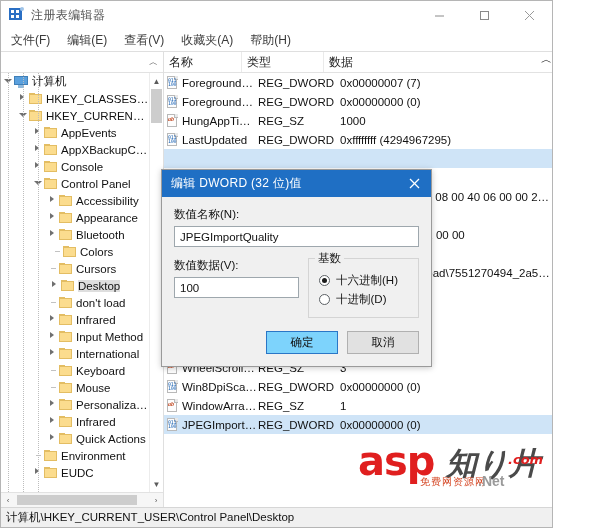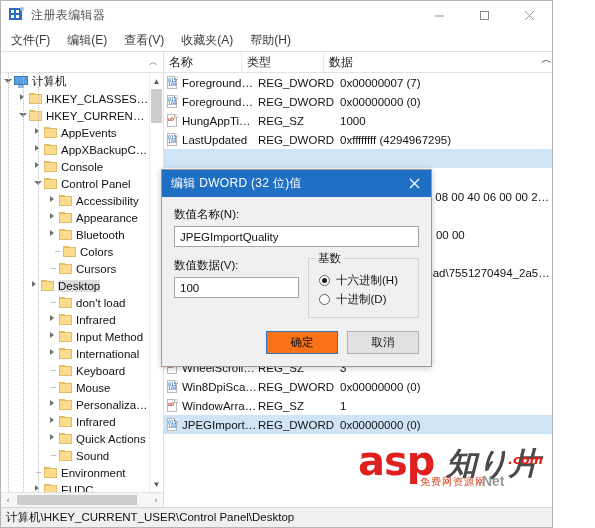--- a/index.html
+++ b/index.html
@@ -138,21 +138,21 @@
   }
   .grp-title{position:absolute;top:-8px;left:6px;background:#f0f0f0;padding:0 3px;font-size:11.5px;color:#111;}
   .radio{display:flex;align-items:center;height:19px;font-size:11.5px;color:#111;}
   .radio .rb{width:11px;height:11px;border:1px solid #5c6165;border-radius:50%;background:#fff;margin-right:6px;position:relative;flex:0 0 auto;box-sizing:border-box;}
   .radio .rb.on::after{content:"";position:absolute;left:2px;top:2px;width:5px;height:5px;border-radius:50%;background:#1b1b1b;}
   .btnrow{display:flex;justify-content:flex-end;margin-top:13px;}
   .btn{
     width:72px;height:23px;background:#e1e1e1;border:1px solid #b0b0b0;box-sizing:border-box;
     display:flex;align-items:center;justify-content:center;font-size:11.5px;color:#111;margin-left:9px;
   }
-  .btn.def{border:1.6px solid #2a76c6;background:#f97316;}
+  .btn.def{border:1.6px solid #2a76c6;background:#7dd3fc;}
   
   .wm{position:absolute;right:4px;bottom:18px;z-index:60;pointer-events:none;
       width:190px;height:62px;}
   .wm .asp{position:absolute;left:0;bottom:8px;font-family:"DejaVu Sans",sans-serif;
       font-weight:bold;font-size:40px;color:#e01f1f;letter-spacing:-1px;line-height:1;}
   .wm .cn{position:absolute;left:88px;bottom:10px;font-family:"Liberation Serif",serif;
       font-size:31px;color:#4a4a4a;font-style:italic;font-weight:bold;line-height:1;white-space:nowrap;}
   .wm .com{position:absolute;left:150px;bottom:22px;font-family:"DejaVu Sans",sans-serif;
       font-size:13px;color:#e01f1f;font-style:italic;font-weight:bold;}
   .wm .sub{position:absolute;left:62px;bottom:0px;font-size:10px;color:#d64a28;white-space:nowrap;letter-spacing:1px;}
@@ -323,21 +323,21 @@
             <div class="tnode" style="padding-left: 47px;">
               <span class="tw leaf">
                 <span class="dash"></span>
               </span>
               <span class="folder">
                 <span class="t"></span>
                 <span class="b"></span>
               </span>
               <span class="tlabel">Cursors</span>
             </div>
-            <div class="tnode sel" style="padding-left: 29px;">
+            <div class="tnode sel" style="padding-left: 49px;">
               <span class="tw">
                 <span class="chev"></span>
               </span>
               <span class="folder">
                 <span class="t"></span>
                 <span class="b"></span>
               </span>
               <span class="tlabel">Desktop</span>
             </div>
             <div class="tnode" style="padding-left: 47px;">
@@ -422,30 +422,20 @@
             </div>
             <div class="tnode" style="padding-left: 47px;">
               <span class="tw">
                 <span class="chev"></span>
               </span>
               <span class="folder">
                 <span class="t"></span>
                 <span class="b"></span>
               </span>
               <span class="tlabel">Quick Actions</span>
-            </div>
-            <div class="tnode" style="padding-left: 47px;">
-              <span class="tw leaf">
-                <span class="dash"></span>
-              </span>
-              <span class="folder">
-                <span class="t"></span>
-                <span class="b"></span>
-              </span>
-              <span class="tlabel">Sound</span>
             </div>
             <div class="tnode" style="padding-left: 32px;">
               <span class="tw leaf">
                 <span class="dash"></span>
               </span>
               <span class="folder">
                 <span class="t"></span>
                 <span class="b"></span>
               </span>
               <span class="tlabel">Environment</span>

